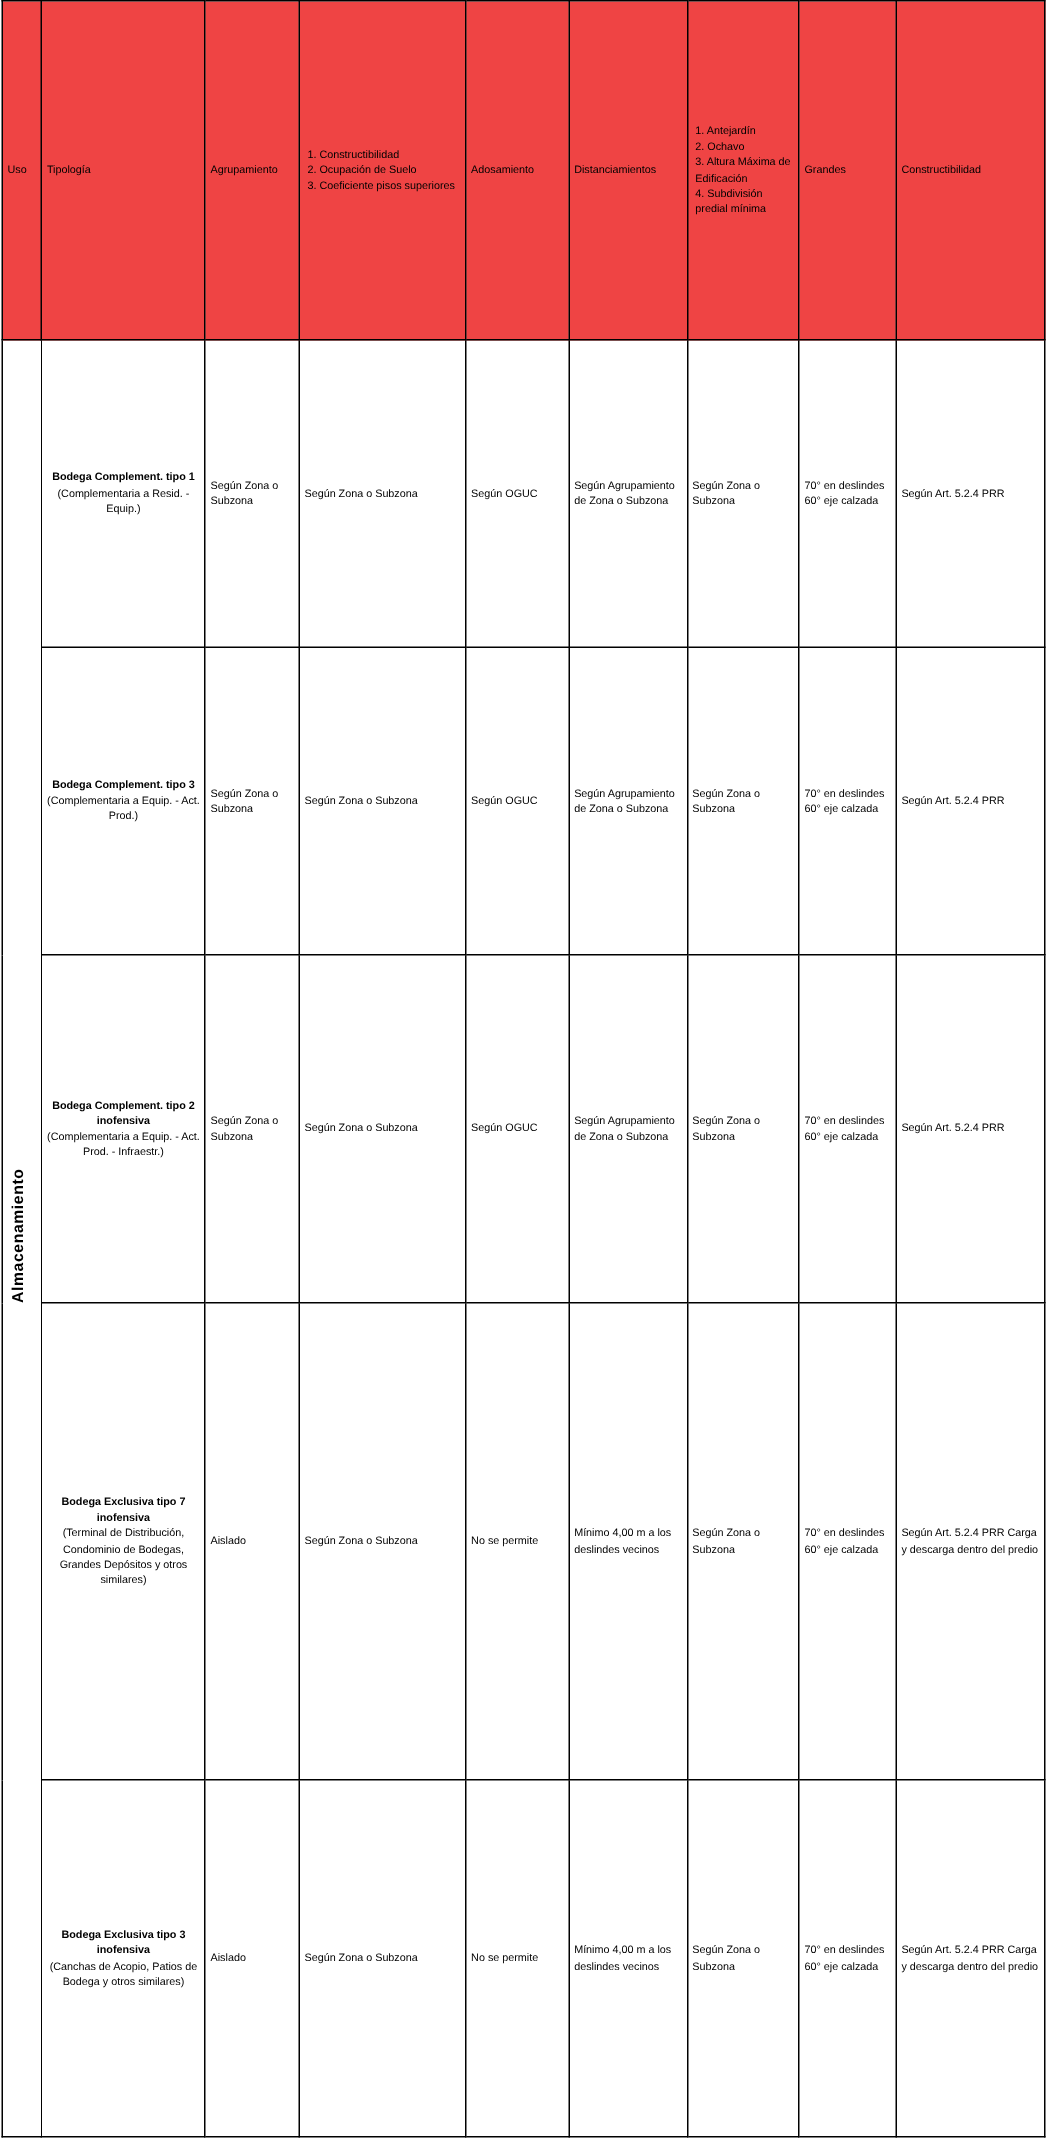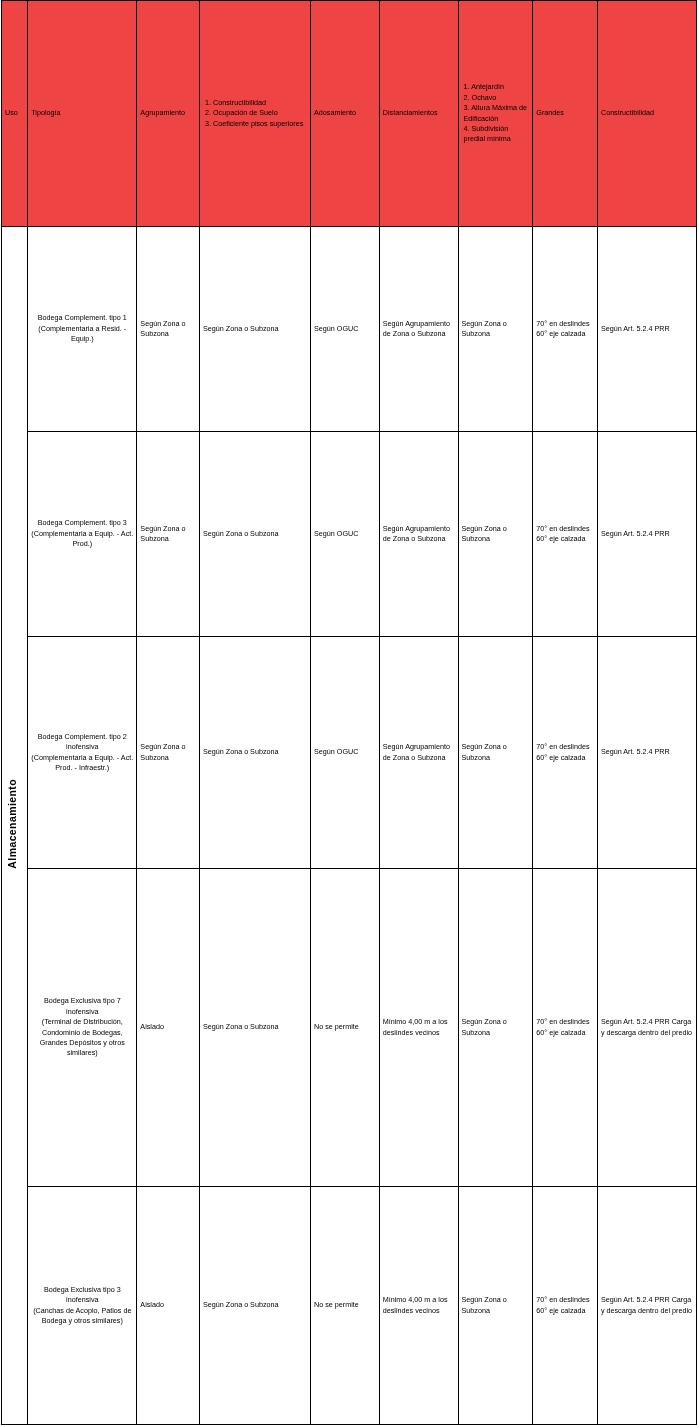--- a/index.html
+++ b/index.html
@@ -62,21 +62,21 @@
     font-size: 10.5px;
     letter-spacing: 0.4px;
     white-space: nowrap;
     display: inline-block;
   }
   td.tipologia {
     text-align: center;
     padding: 4px 6px;
   }
   td.tipologia .bold {
-    font-weight: normal;
+    font-weight: bold;
     display: block;
   }
   .col-uso      { width: 26px; }
   .col-tip      { width: 108px; }
   .col-agr      { width: 62px; }
   .col-con      { width: 110px; }
   .col-ado      { width: 68px; }
   .col-dis      { width: 78px; }
   .col-ant      { width: 74px; }
   .col-ras      { width: 64px; }

